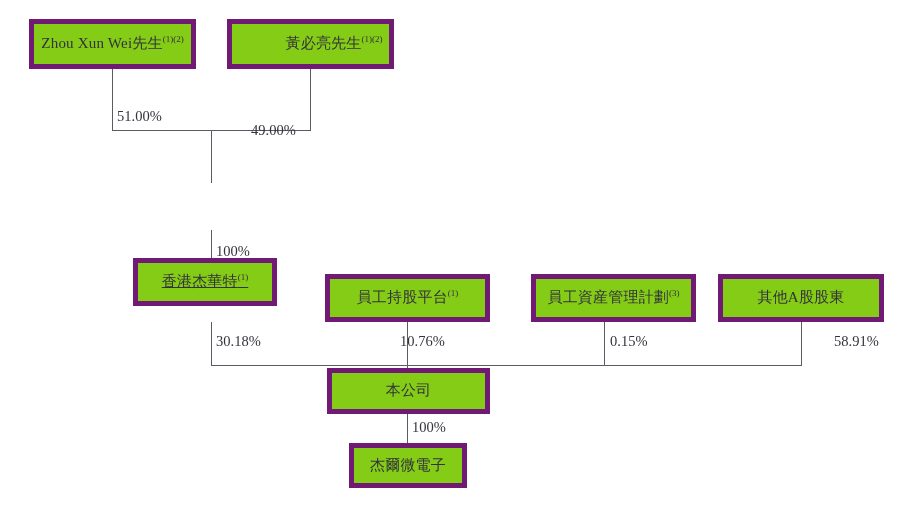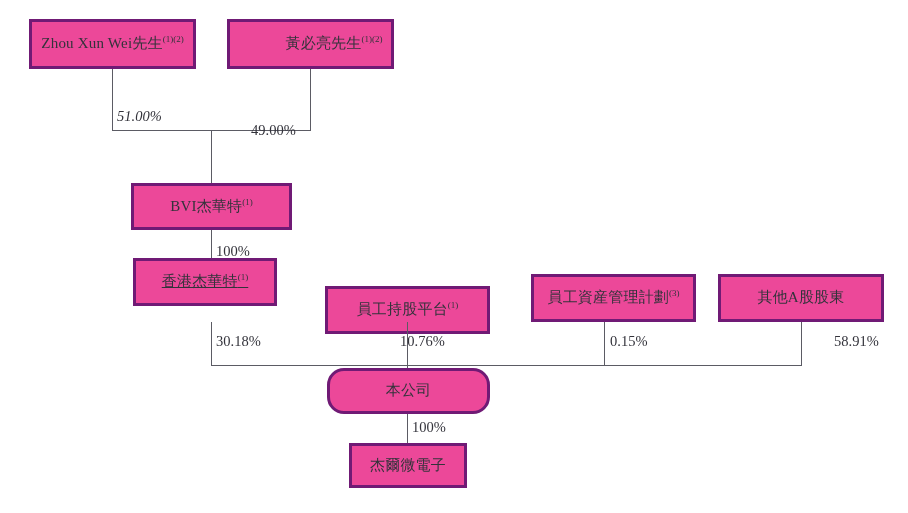--- a/index.html
+++ b/index.html
@@ -17,22 +17,22 @@
   }
   #chart {
     position: absolute;
     left: 0; top: 0;
     width: 908px;
     height: 513px;
   }
   .node {
     position: absolute;
     box-sizing: border-box;
-    border: 3px solid #701a75;
-    background: #ec4899;
+    border: 5px solid #701a75;
+    background: #84cc16;
     display: flex;
     align-items: center;
     justify-content: center;
     text-align: center;
     line-height: 1.15;
     color: #33333b;
     font-size: 15px;
     letter-spacing: 0.2px;
     white-space: nowrap;
   }
@@ -70,35 +70,32 @@
 
   <div class="node" style="left:227px; top:19px; width:167px; height:50px;padding-left:47px;">
     <span class="label"><span>黃必亮先生</span><sup>(1)(2)</sup></span>
   </div>
 
   <div class="edge v" style="left:112px; top:69px; height:61px;"></div>
   <div class="edge v" style="left:310px; top:69px; height:61px;"></div>
   <div class="edge h" style="left:112px; top:130px; width:199px;"></div>
   <div class="edge v" style="left:211px; top:130px; height:53px;"></div>
 
-  <div class="pct" style="left:117px; top:108px;font-style:italic;">51.00%</div>
+  <div class="pct" style="left:117px; top:108px;">51.00%</div>
   <div class="pct" style="left:251px; top:108px;margin-top:14px;">49.00%</div>
 
-  <div class="node" style="left:131px; top:183px; width:161px; height:47px;">
-    <span class="label"><span>BVI杰華特</span><sup>(1)</sup></span>
-  </div>
 
   <div class="edge v" style="left:211px; top:230px; height:44px;"></div>
   <div class="pct" style="left:216px; top:243px;">100%</div>
 
   <div class="node" style="left:133px; top:258px; width:144px; height:48px;text-decoration:underline;">
     <span class="label"><span>香港杰華特</span><sup>(1)</sup></span>
   </div>
 
-  <div class="node" style="left:325px; top:274px; width:165px; height:48px;margin-top:12px;">
+  <div class="node" style="left:325px; top:274px; width:165px; height:48px;">
     <span class="label"><span>員工持股平台</span><sup>(1)</sup></span>
   </div>
 
   <div class="node" style="left:522px; top:274px; width:165px; height:48px;margin-left:9px;">
     <span class="label"><span>員工資産管理計劃</span><sup>(3)</sup></span>
   </div>
 
   <div class="node" style="left:718px; top:274px; width:166px; height:48px;">
     <span class="label"><span>其他A股股東</span><sup></sup></span>
   </div>
@@ -108,21 +105,21 @@
   <div class="edge v" style="left:604px; top:322px; height:43px;"></div>
   <div class="edge v" style="left:801px; top:322px; height:43px;"></div>
   <div class="edge h" style="left:211px; top:365px; width:591px;"></div>
   <div class="edge v" style="left:407px; top:365px; height:4px;"></div>
 
   <div class="pct" style="left:216px; top:333px;">30.18%</div>
   <div class="pct" style="left:400px; top:333px;">10.76%</div>
   <div class="pct" style="left:610px; top:333px;">0.15%</div>
   <div class="pct" style="left:806px; top:333px;margin-left:28px;">58.91%</div>
 
-  <div class="node" style="left:327px; top:368px; width:163px; height:46px;border-radius:17px;">
+  <div class="node" style="left:327px; top:368px; width:163px; height:46px;">
     <span class="label"><span>本公司</span><sup></sup></span>
   </div>
 
   <div class="edge v" style="left:407px; top:414px; height:29px;"></div>
   <div class="pct" style="left:412px; top:419px;">100%</div>
 
   <div class="node" style="left:349px; top:443px; width:118px; height:45px;">
     <span class="label"><span>杰爾微電子</span><sup></sup></span>
   </div>
 

